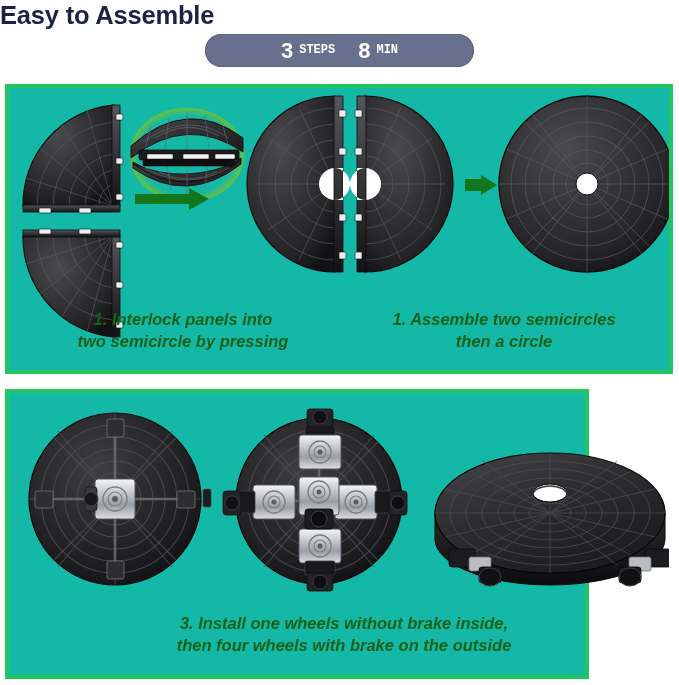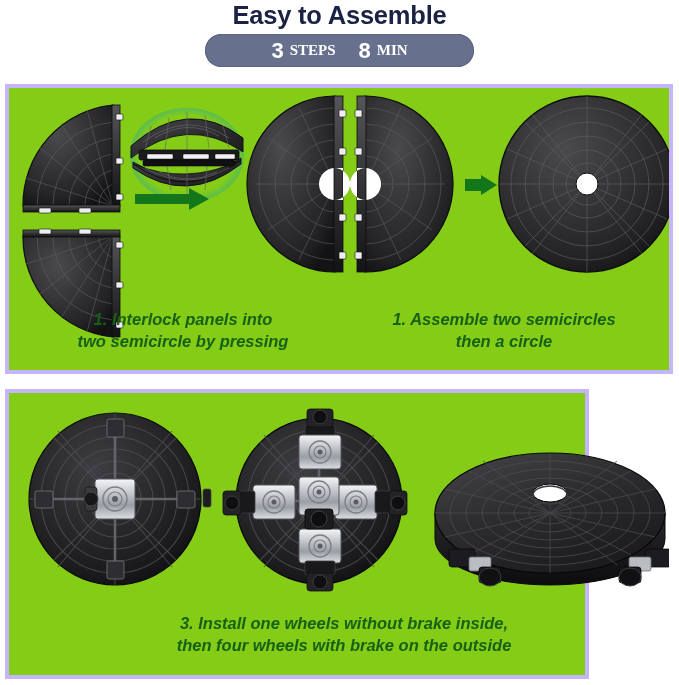--- a/index.html
+++ b/index.html
@@ -19,21 +19,20 @@
   #header {
     width: 679px;
     height: 80px;
     position: relative;
   }
   #title {
     position: absolute;
     left: 0;
     top: 1px;
     width: 679px;
-    text-align: center;
     font-size: 25.5px;
     font-weight: bold;
     letter-spacing: -0.2px;
     color: #1b2244;
     font-family: "Liberation Sans", sans-serif;
     line-height: 28px;
     white-space: nowrap;
   }
   #badge {
     position: absolute;
@@ -52,34 +51,34 @@
   .badge-num {
     color: #ffffff;
     font-weight: bold;
     font-size: 22px;
     line-height: 22px;
     font-family: "Liberation Sans", sans-serif;
   }
   .badge-unit {
     color: #ffffff;
     font-weight: bold;
-    font-size: 15px;
+    font-size: 12px;
     line-height: 15px;
-    font-family: Liberation Serif, serif;
+    font-family: Liberation Mono, monospace;
     margin-left: 6px;
   }
   .badge-gap { width: 23px; }
 
   
   .panel {
     position: absolute;
     left: 5px;
     box-sizing: border-box;
-    border: 4px solid #c4b5fd;
-    background: #84cc16;
+    border: 4px solid #22c55e;
+    background: #14b8a6;
   }
   #panel-1 { top: 84px; width: 668px; height: 290px; }
   #panel-2 { top: 389px; width: 584px; height: 290px; }
 
   .panel-stage { position: absolute; left: 0; top: 0; right: 0; bottom: 0; }
 
   
   .caption {
     position: absolute;
     color: #176017;

